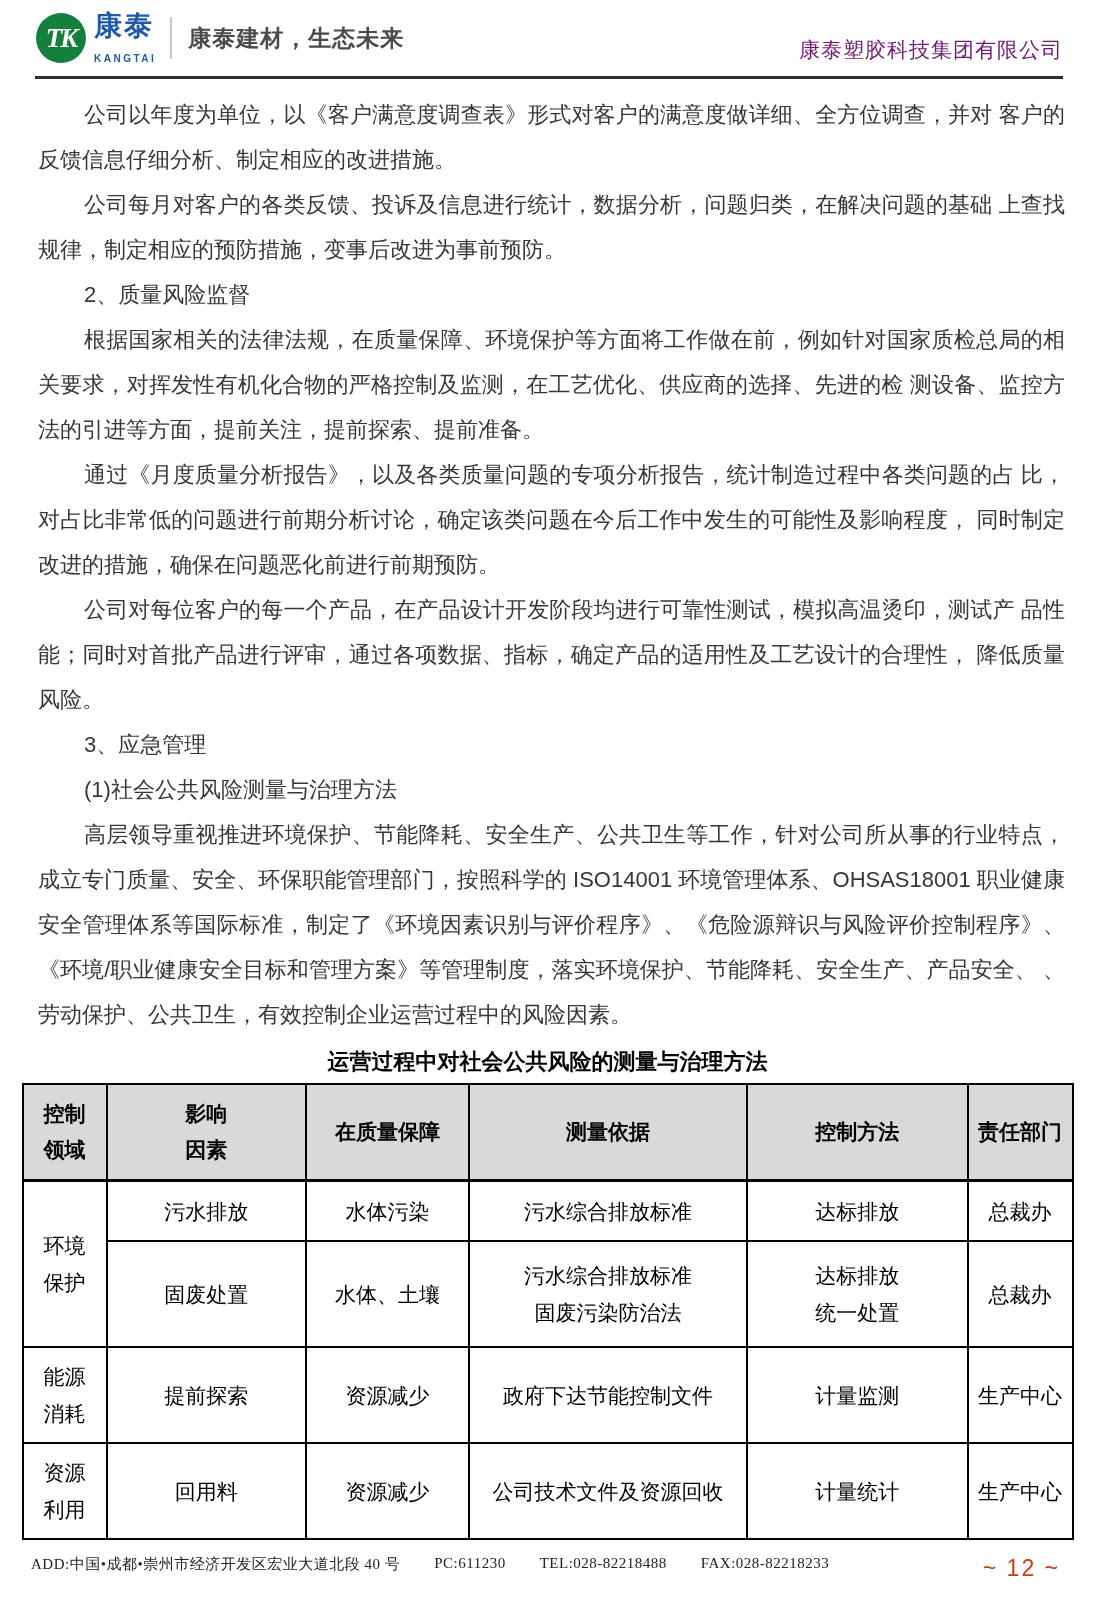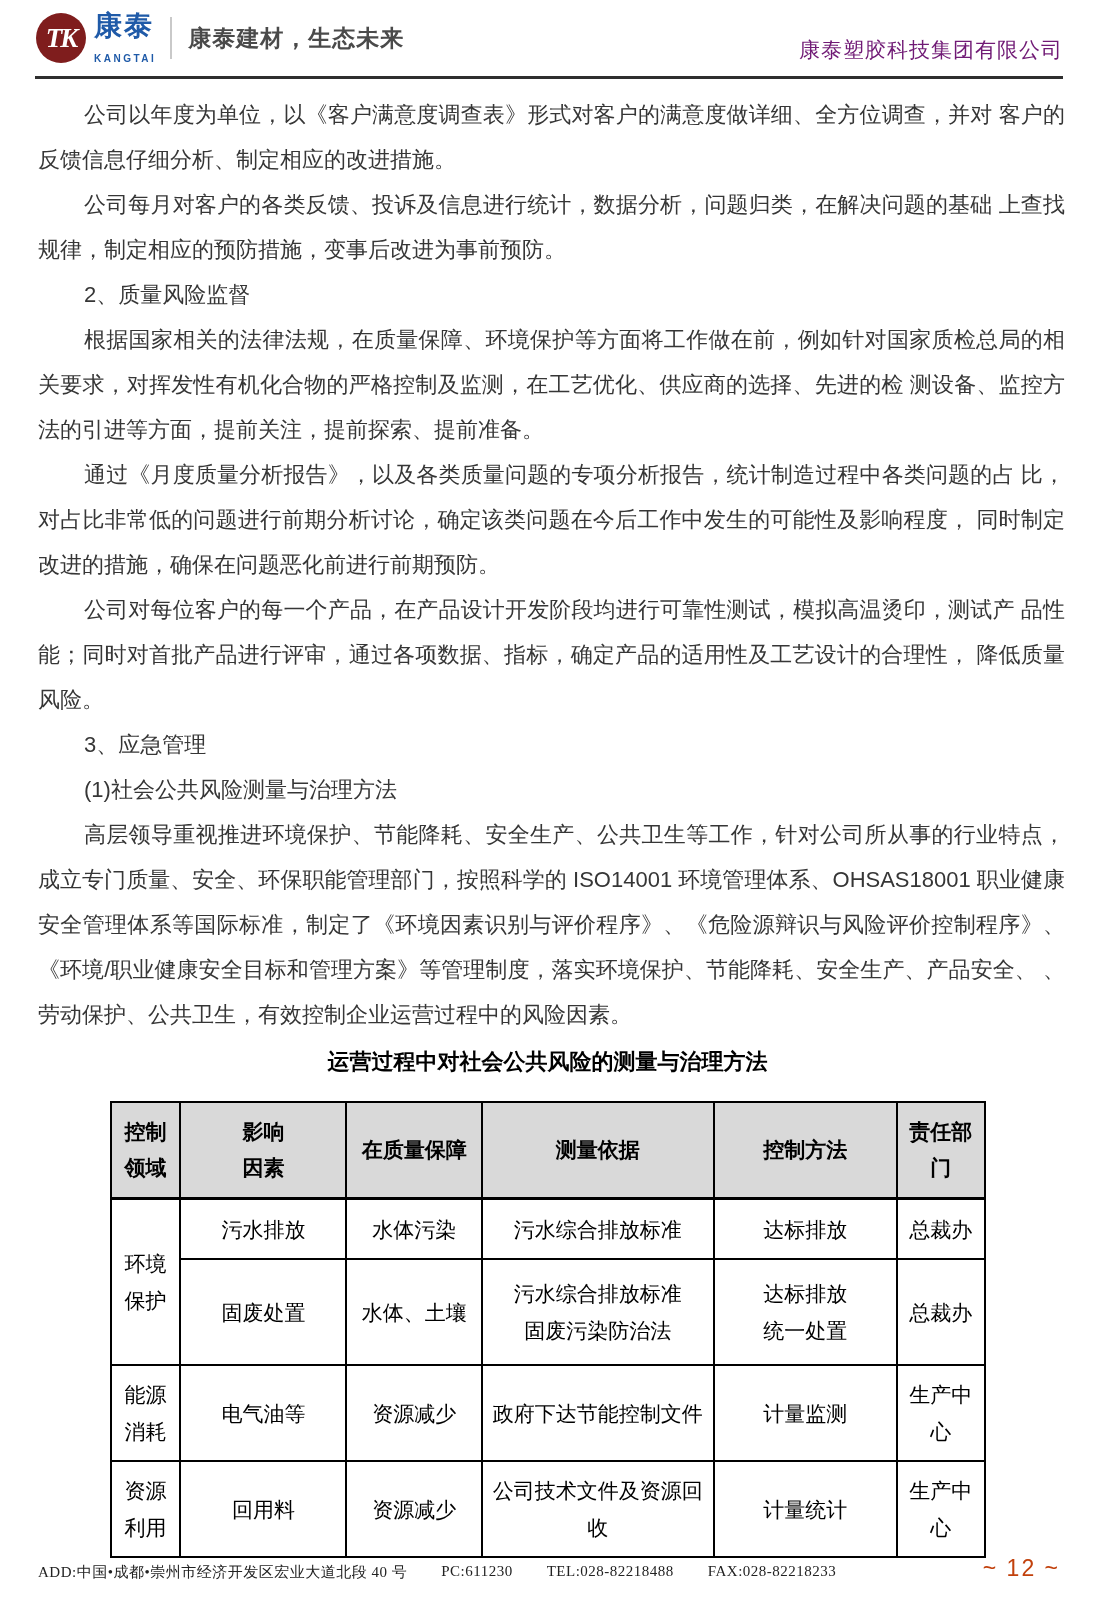--- a/index.html
+++ b/index.html
@@ -15,21 +15,21 @@
   }
   
   .header{
     display:flex;align-items:flex-end;
     padding:12px 32px 8px 36px;
     height:52px;
   }
   .logo{display:flex;align-items:center;}
   .logo-circle{
     width:50px;height:50px;border-radius:50%;
-    background:#7f1d1d;color:#fff;
+    background:#15803d;color:#fff;
     display:flex;align-items:center;justify-content:center;
     font-style:italic;font-weight:bold;font-size:27px;
     font-family:"Liberation Serif",serif;
     letter-spacing:-2px;
     flex:0 0 auto;
   }
   .logo-text{display:flex;flex-direction:column;margin-left:8px;line-height:1;}
   .logo-cn{font-size:28px;font-weight:bold;color:#1f5aa8;letter-spacing:2px;font-family:Liberation Serif, serif;}
   .logo-en{font-size:10px;font-weight:bold;color:#1f5aa8;letter-spacing:2.5px;margin-top:14px;}
   .logo-divider{width:2px;height:42px;background:#c9c9c9;margin:0 16px 0 14px;align-self:center;}
@@ -46,22 +46,22 @@
   }
   .content p{margin:0;line-height:45px;text-indent:46px;}
 
   
   .table-title{
     margin:10px 0 0 0;
     text-align:center;
     font-size:22px;font-weight:bold;color:#000;
   }
   table.risk{
-    width:876px;
-    margin:24px auto 0 auto;
+    width:1052px;
+    margin:6px auto 0 auto;
     border-collapse:collapse;
     table-layout:fixed;
   }
   table.risk th, table.risk td{
     border:2px solid #000;
     text-align:center;vertical-align:middle;
     font-size:21px;color:#000;
     padding:4px 2px;
     white-space:pre-line;
     line-height:37px;
@@ -73,22 +73,22 @@
     line-height:36px;
   }
   table.risk thead th{border-bottom:3px solid #000;}
   tr.r1 td{height:50px;}
   tr.r2 td{height:96px;}
   tr.r3 td{height:86px;}
   tr.r4 td{height:86px;}
 
   
   .footer{
-    position:absolute;left:38px;right:35px;bottom:18px;
-    display:flex;align-items:flex-end;
+    position:absolute;left:31px;right:35px;bottom:18px;
+    display:flex;align-items:flex-start;
   }
   .footer-address{
     font-family:"Liberation Serif",serif;
     font-size:15px;color:#222;
     display:flex;gap:34px;
     letter-spacing:0.5px;
   }
   .page-number{
     margin-left:auto;
     font-size:23px;color:#c2410c;
@@ -164,21 +164,21 @@
         <td>水体、土壤</td>
         <td>污水综合排放标准
 固废污染防治法</td>
         <td>达标排放
 统一处置</td>
         <td>总裁办</td>
       </tr>
       <tr class="r3">
         <td>能源
 消耗</td>
-        <td>电气油等</td>
+        <td>提前探索</td>
         <td>资源减少</td>
         <td>政府下达节能控制文件</td>
         <td>计量监测</td>
         <td>生产中心</td>
       </tr>
       <tr class="r4">
         <td>资源
 利用</td>
         <td>回用料</td>
         <td>资源减少</td>

